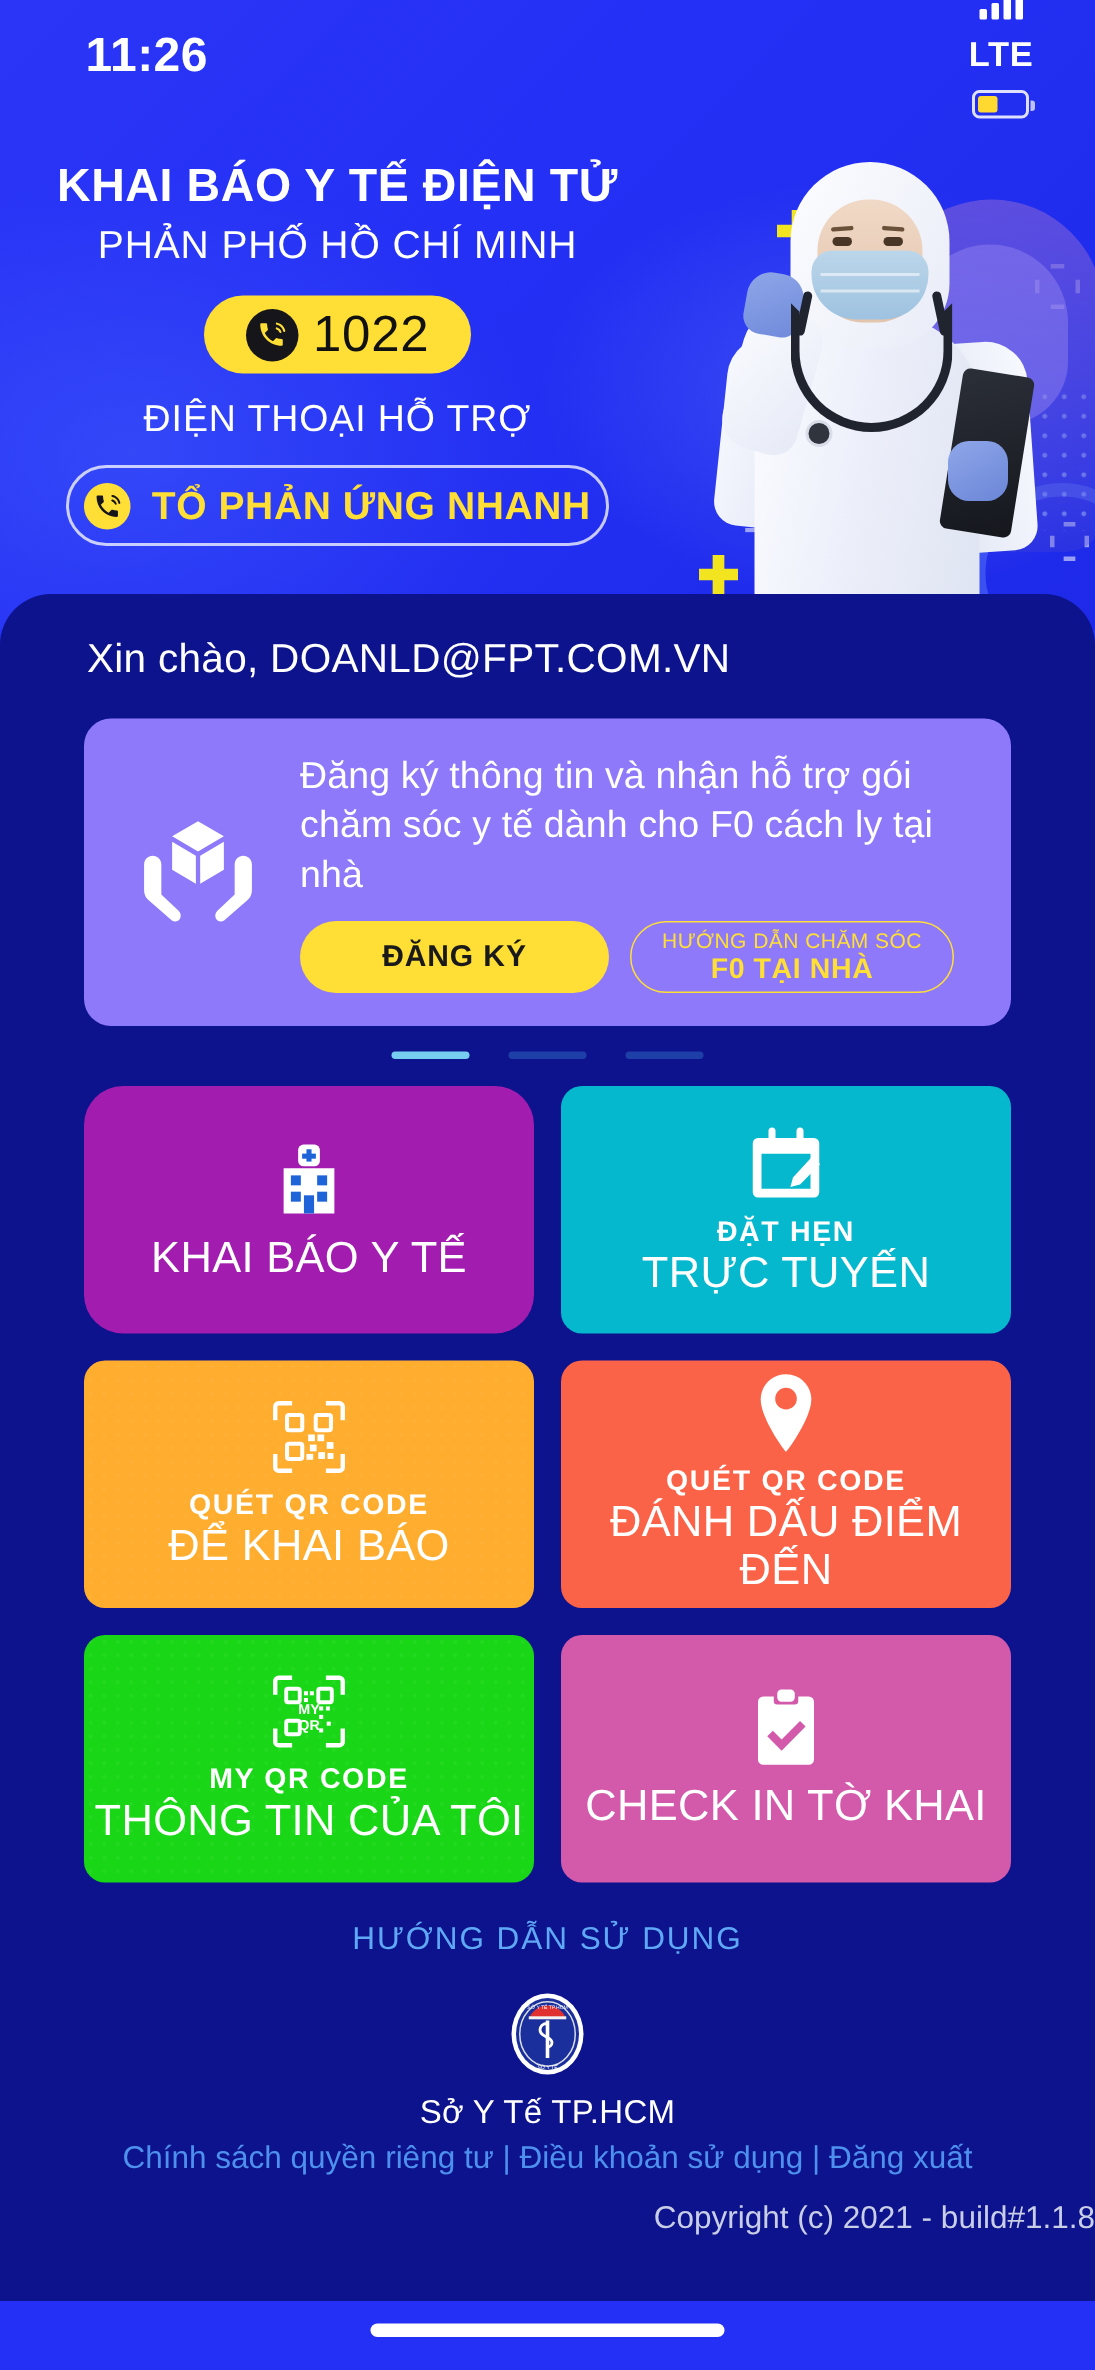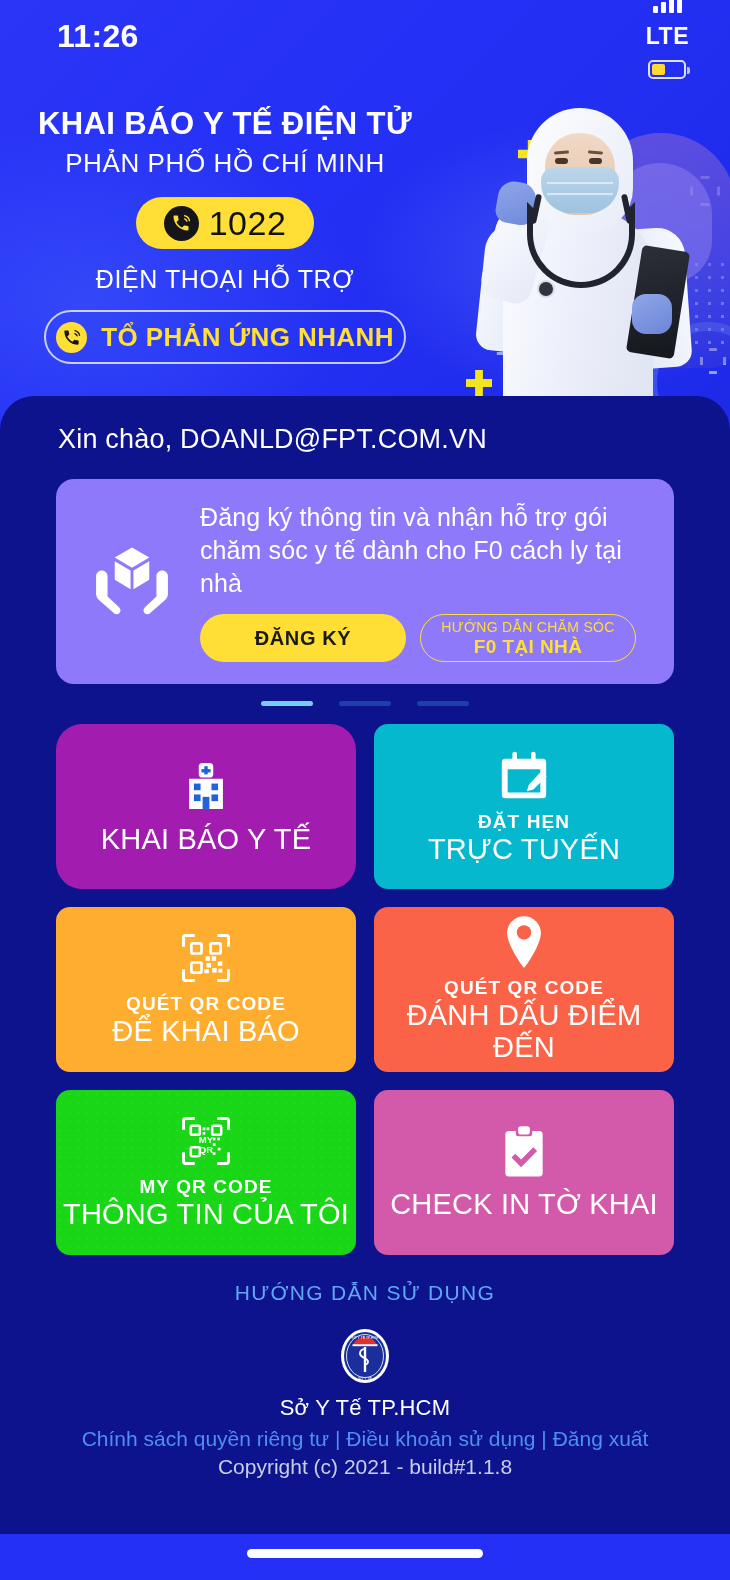--- a/index.html
+++ b/index.html
@@ -189,21 +189,21 @@
     background-image:radial-gradient(rgba(255,255,255,.09) 1.2px, transparent 1.3px);
     background-size:9px 9px; opacity:.5; pointer-events:none;
   }
 
   
   .guide-link{ text-align:center; margin-top:26px; color:#5fa8f5; font-size:21px; letter-spacing:1.3px; cursor:pointer; }
   .logo-wrap{ display:flex; justify-content:center; margin-top:22px; }
   .ftr-org{ text-align:center; color:#fff; font-size:22px; margin-top:10px; letter-spacing:.2px; }
   .ftr-links{ text-align:center; color:#4e90ee; font-size:21px; margin-top:6px; }
   .ftr-links span{ cursor:pointer; }
-  .ftr-copy{ text-align:center; color:#c8cee6; font-size:21px; margin-top:4px; }
+  .ftr-copy{ text-align:right; color:#c8cee6; font-size:21px; margin-top:16px; }
 
   
   .homebar{
     position:absolute; bottom:22px; left:50%; transform:translateX(-50%);
     width:236px; height:9px; border-radius:5px; background:#fff; z-index:40;
   }
 </style>
 </head>
 <body>
 

